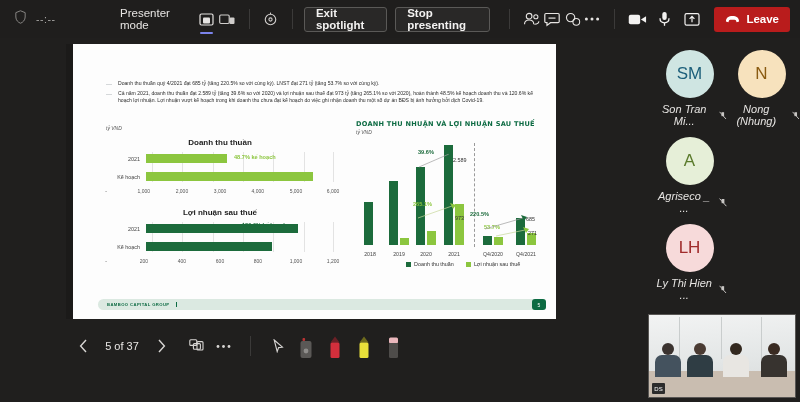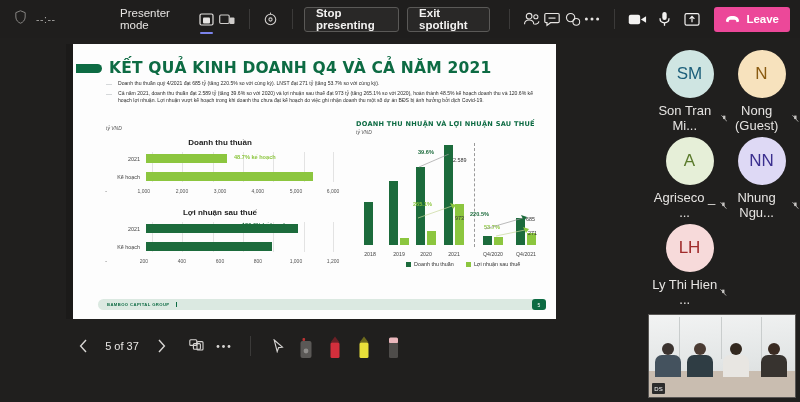--- a/index.html
+++ b/index.html
@@ -35,21 +35,21 @@
     border-radius: 3px;
   }
   .pill {
     height: 25px; border: 1px solid #5a5957; border-radius: 3px;
     color: #f3f2f1; font-size: 11.5px; font-weight: bold;
     display: flex; align-items: center; padding: 0 11px; margin-right: 8px;
     background: #292827;
   }
   .tb-right { display: flex; align-items: center; gap: 2px; padding-right: 10px; }
   .leave {
-    background: #ec4899; color: #fff; height: 25px; border-radius: 3px;
+    background: #b91c1c; color: #fff; height: 25px; border-radius: 3px;
     display: flex; align-items: center; gap: 6px; padding: 0 11px;
     font-size: 11.5px; font-weight: bold; margin-left: 8px; text-align: right;
   }
 
   
   .stage { position: absolute; left: 0; top: 38px; width: 648px; height: 286px; background: #201f1e; }
   .slide {
     position: absolute; left: 66px; top: 6px; width: 490px; height: 275px;
     background: #fdfdfd; overflow: hidden;
   }
@@ -118,22 +118,22 @@
   .nav-txt { color: #e8e6e4; font-size: 11px; min-width: 46px; text-align: center; }
   .chev { width: 22px; height: 22px; display: flex; align-items: center; justify-content: center; color: #d8d6d4; }
   .tool { width: 24px; height: 26px; display: flex; align-items: flex-end; justify-content: center; }
 
   
   .people { position: absolute; left: 650px; top: 40px; width: 150px; height: 272px; }
   .person { position: absolute; width: 75px; text-align: center; }
   .av { width: 48px; height: 48px; border-radius: 50%; margin: 0 auto;
         display: flex; align-items: center; justify-content: center;
         font-size: 17px; font-weight: 500; }
-  .pname { color: #e6e4e2; font-size: 13px; margin-top: 5px; display: flex;
-           align-items: center; justify-content: center; gap: 3px; }
+  .pname { color: #e6e4e2; font-size: 11px; margin-top: 5px; display: flex;
+           align-items: center; justify-content: center; gap: 3px; font-style: italic; }
   .overflow-av { background: #3b3a39; color: #e6e4e2; font-size: 11px; }
 
   .selfview {
     position: absolute; right: 4px; bottom: 4px; width: 148px; height: 84px;
     border: 1px solid #585654; overflow: hidden; background: #0e2233;
   }
   .sv-sky { position: absolute; inset: 0; background: linear-gradient(175deg,#f2f3f3 0%,#e3e6e6 55%,#d6d9d9 100%); }
   .sv-win { position: absolute; top: 2px; width: 1px; bottom: 38px; background: #c9cdcd; }
   .sv-table { position: absolute; left: 0; right: 0; bottom: 0; height: 26px; background: #c9bdb0; }
   .sv-p { position: absolute; bottom: 20px; }
@@ -179,22 +179,22 @@
       <div class="icon-btn">
         <svg width="15" height="15" viewBox="0 0 16 16">
           <circle cx="8" cy="8" r="5.6" fill="none" stroke="#cfcdcb" stroke-width="1.2"></circle>
           <circle cx="8" cy="8" r="1.7" fill="none" stroke="#cfcdcb" stroke-width="1.2"></circle>
           <path d="M8 2.4 L8 0.6" stroke="#cfcdcb" stroke-width="1.2"></path>
         </svg>
       </div>
 
       <div class="sep"></div>
 
+      <div class="pill">Exit spotlight</div>
       <div class="pill">Stop presenting</div>
-      <div class="pill">Exit spotlight</div>
 
       <div class="sep"></div>
 
       <div class="icon-btn">
         <svg width="17" height="14" viewBox="0 0 18 14">
           <circle cx="6.5" cy="4" r="3" fill="none" stroke="#e6e4e2" stroke-width="1.2"></circle>
           <path d="M1.6 12.5 C1.6 9.2 4 8 6.5 8 C9 8 11.4 9.2 11.4 12.5" fill="none" stroke="#e6e4e2" stroke-width="1.2"></path>
           <circle cx="13.6" cy="4.6" r="2.2" fill="none" stroke="#e6e4e2" stroke-width="1.1"></circle>
           <path d="M12 12.5 C16.6 12.5 16.8 10 16.8 9.4" fill="none" stroke="#e6e4e2" stroke-width="1.1"></path>
         </svg>
@@ -248,24 +248,20 @@
         </svg>
         <span>Leave</span>
       </div>
     </div>
   </div>
 
   <div class="stage">
     <div class="slide">
       <div class="accentbar"></div>
 
-      <div class="title-row">
-        <span class="title-dash"></span>
-        <span class="slide-title">KẾT QUẢ KINH DOANH Q4 VÀ CẢ NĂM 2021</span>
-      </div>
 
       <div class="bullets">
         <div class="bullet">
           <span class="dash">—</span>
           <p>Doanh thu thuần quý 4/2021 đạt 685 tỷ (tăng 220.5% so với cùng kỳ). LNST đạt 271 tỷ (tăng 53.7% so với cùng kỳ).</p>
         </div>
         <div class="bullet">
           <span class="dash">—</span>
           <p>Cả năm 2021, doanh thu thuần đạt 2.589 tỷ (tăng 39.6% so với 2020) và lợi nhuận sau thuế đạt 973 tỷ (tăng 265.1% so với 2020), hoàn thành 48.5% kế hoạch doanh thu và 120.6% kế hoạch lợi nhuận. Lợi nhuận vượt kế hoạch trong khi doanh thu chưa đạt kế hoạch do việc ghi nhận doanh thu một số dự án BĐS bị ảnh hưởng bởi dịch Covid-19.</p>
         </div>
@@ -494,41 +490,31 @@
         <span>Son Tran Mi...</span>
         <svg width="8" height="9" viewBox="0 0 8 9">
           <path d="M2.6 1 h2.8 v4.2 h-2.8 z" fill="#c8c6c4"></path>
             <path d="M0.6 0.6 L7.4 8.2" stroke="#c8c6c4" stroke-width="1"></path>
         </svg>
       </div>
     </div>
     <div class="person" style="left:74px;top:10px">
       <div class="av" style="background:#f7e2bd;color:#8a5b12">N</div>
       <div class="pname">
-        <span>Nong (Guest)</span>
+        <span>Nong (Nhung)</span>
         <svg width="8" height="9" viewBox="0 0 8 9">
           <path d="M2.6 1 h2.8 v4.2 h-2.8 z" fill="#c8c6c4"></path>
             <path d="M0.6 0.6 L7.4 8.2" stroke="#c8c6c4" stroke-width="1"></path>
         </svg>
       </div>
     </div>
     <div class="person" style="left:2px;top:97px">
       <div class="av" style="background:#e6efd8;color:#5a7a2b">A</div>
       <div class="pname">
         <span>Agriseco _ ...</span>
-        <svg width="8" height="9" viewBox="0 0 8 9">
-          <path d="M2.6 1 h2.8 v4.2 h-2.8 z" fill="#c8c6c4"></path>
-            <path d="M0.6 0.6 L7.4 8.2" stroke="#c8c6c4" stroke-width="1"></path>
-        </svg>
-      </div>
-    </div>
-    <div class="person" style="left:74px;top:97px">
-      <div class="av" style="background:#ded9f5;color:#3b2f8f">NN</div>
-      <div class="pname">
-        <span>Nhung Ngu...</span>
         <svg width="8" height="9" viewBox="0 0 8 9">
           <path d="M2.6 1 h2.8 v4.2 h-2.8 z" fill="#c8c6c4"></path>
             <path d="M0.6 0.6 L7.4 8.2" stroke="#c8c6c4" stroke-width="1"></path>
         </svg>
       </div>
     </div>
     <div class="person" style="left:2px;top:184px">
       <div class="av" style="background:#f7dada;color:#a02b2b">LH</div>
       <div class="pname">
         <span>Ly Thi Hien ...</span>

